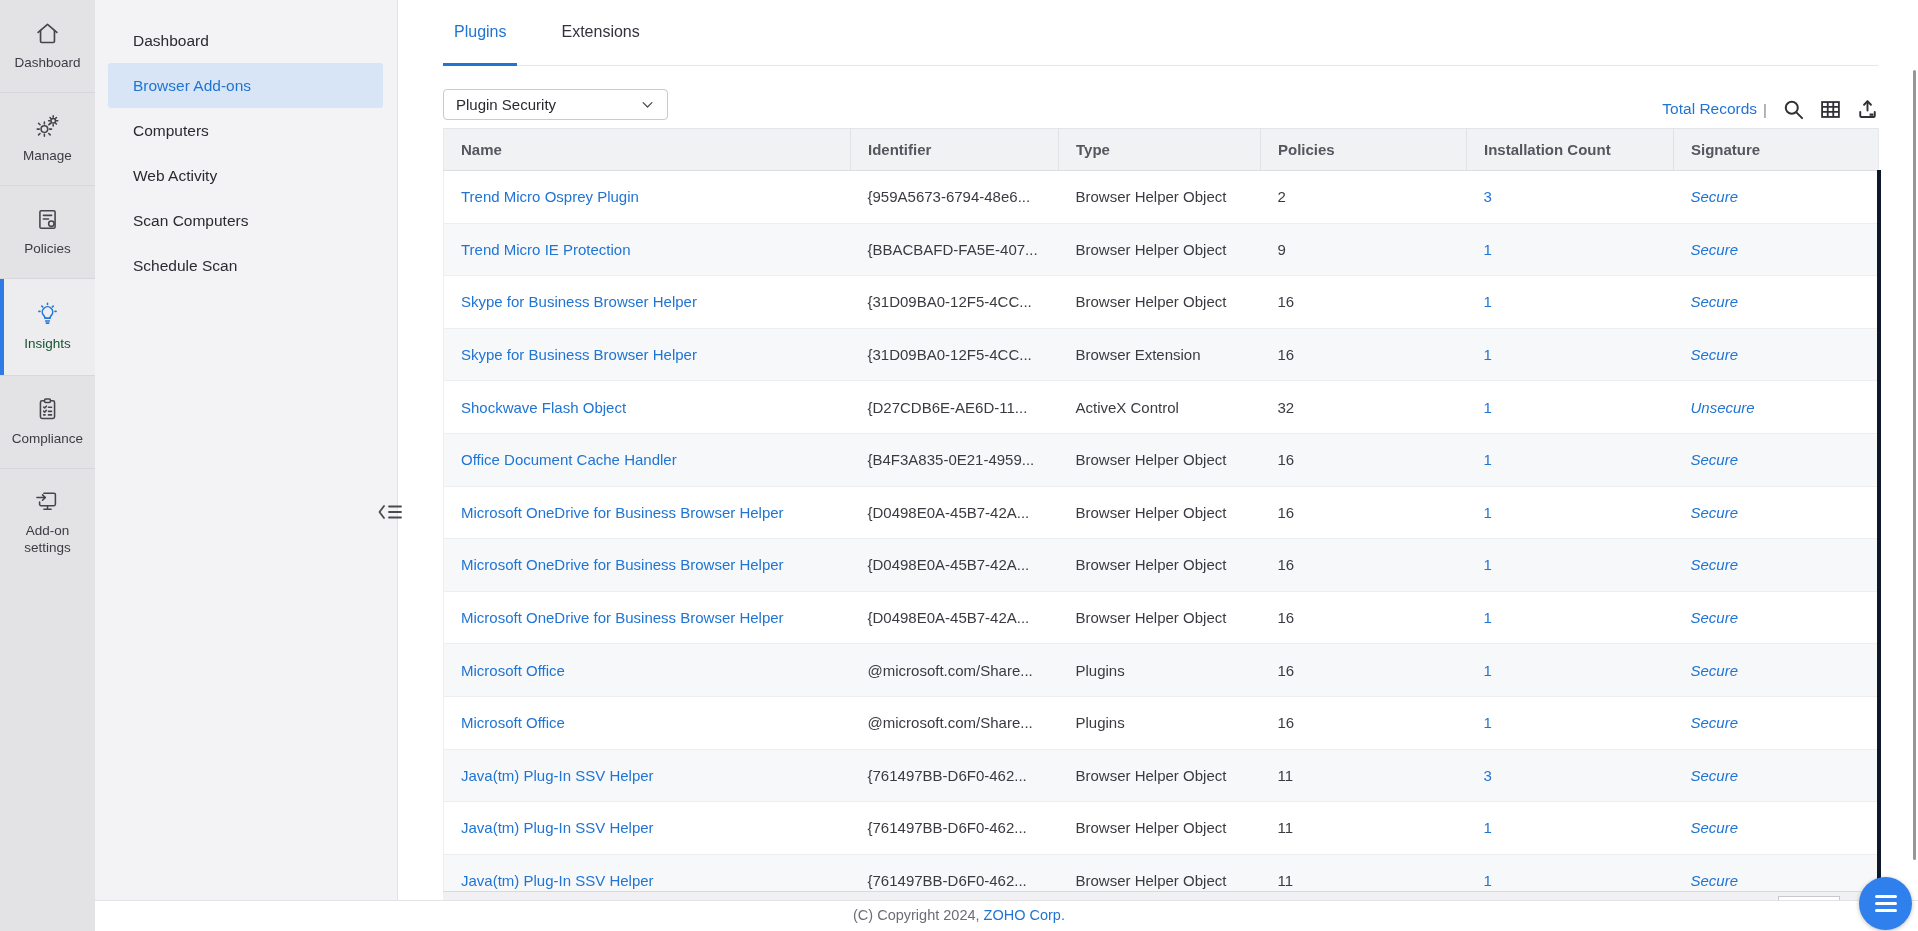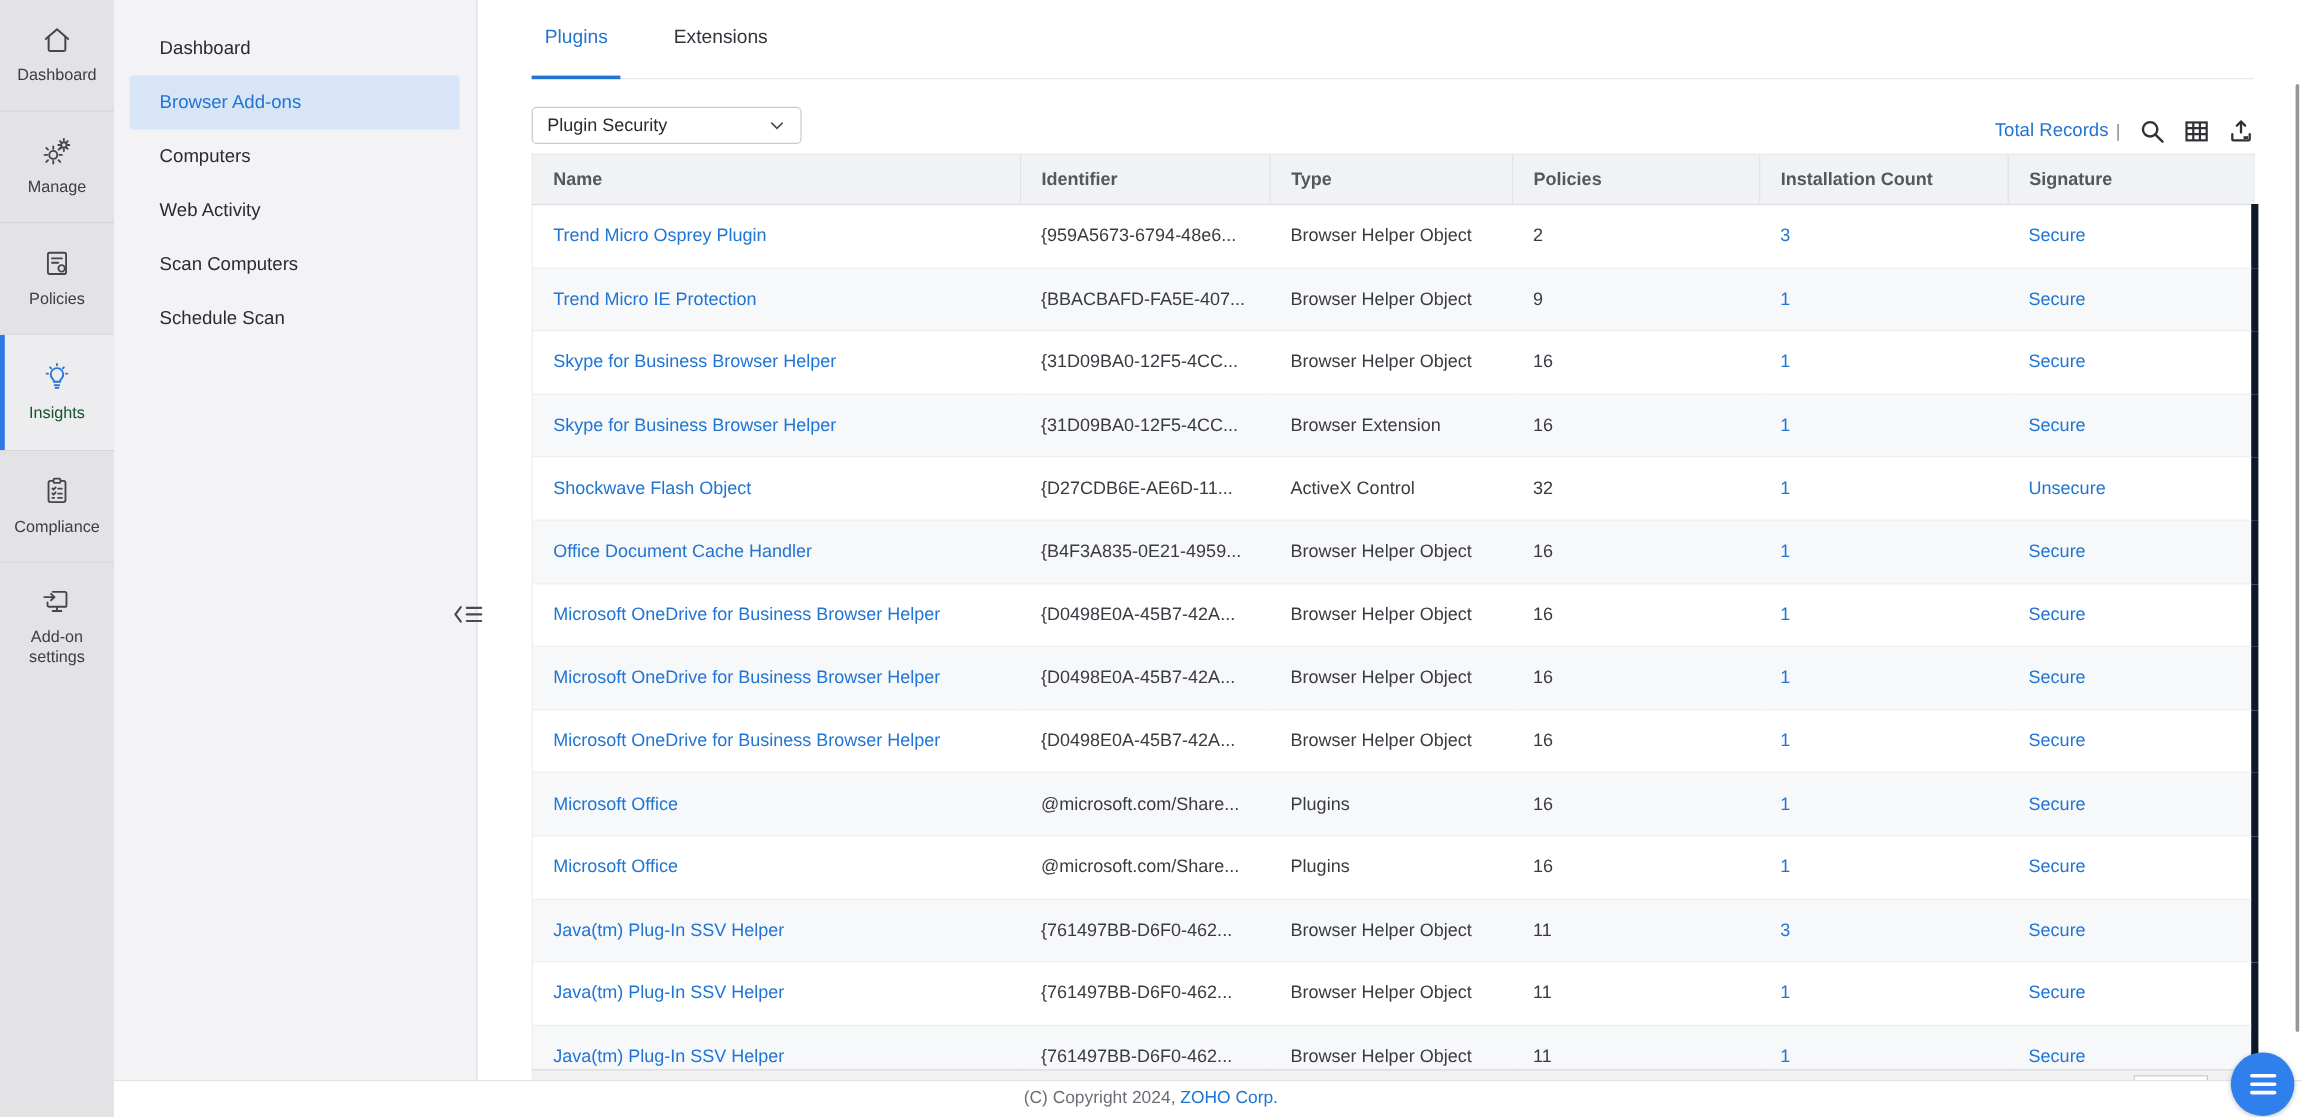--- a/index.html
+++ b/index.html
@@ -89,21 +89,21 @@
   }
   thead th + th { border-left:1px solid #e0e2e6; }
   thead th:first-child { border-left:1px solid #e8eaed; }
   thead th:last-child  { border-right:1px solid #e8eaed; }
   tbody td {
     height:52.6px; vertical-align:middle; font-size:15px; color:#3a3a41;
     padding:0 10px 0 17px; border-bottom:1px solid #eceef1;
     white-space:nowrap; overflow:hidden; background:#fff;
   }
   tbody td:first-child { border-left:1px solid #eceef1; }
-  tbody td:last-child  { border-right:6px solid #0f172a; }
+  tbody td:last-child  { border-right:4px solid #0f172a;font-style:italic; }
   tbody tr.alt td { background:#f7f8fa; }
   tbody a { font-size:15px; }
 
   
   .pagination-strip {
     position:absolute; left:443px; right:40px; top:891px; height:12px;
     background:#f1f1f3; border-top:1px solid #dadade; z-index:5;
   }
   .page-box {
     position:absolute; left:1778px; top:896px; width:62px; height:10px;

